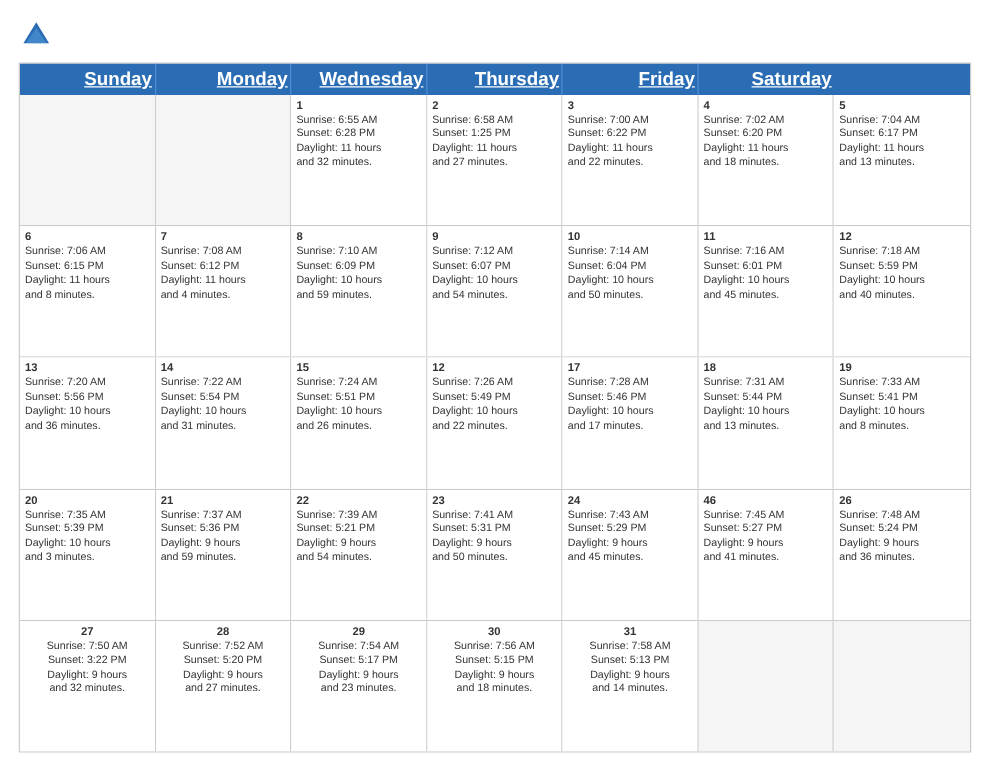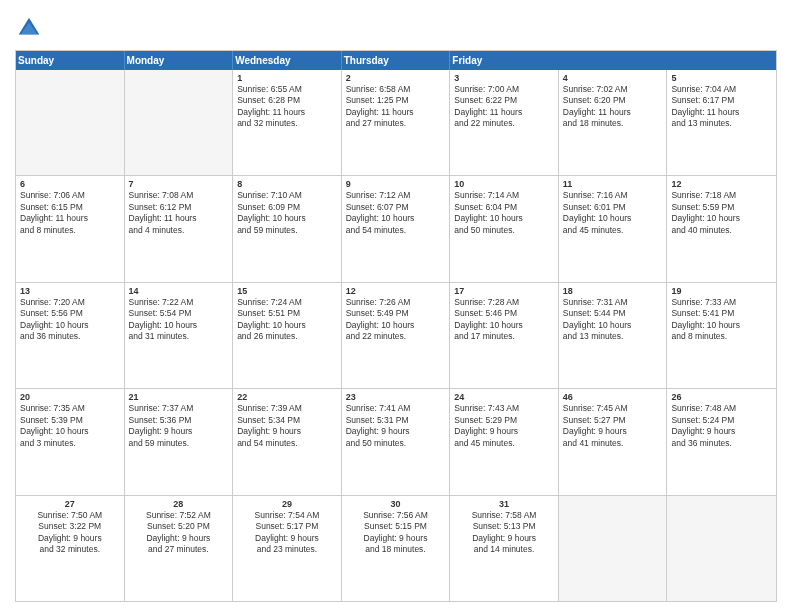--- a/index.html
+++ b/index.html
@@ -67,25 +67,26 @@
       flex-direction: column;
       border: 1px solid #ccc;
     }
     .cal-header {
       display: grid;
       grid-template-columns: repeat(7, 1fr);
       background: #2a6db5;
     }
     .cal-header-cell {
       color: white;
-      font-size: 10px;
+      font-size: 15px;
       font-weight: bold;
-      text-align: left;
+      text-align: right;
       padding: 4px 2px;
       border-right: 1px solid #4a8dd5;
+      text-decoration: underline;
     }
     .cal-header-cell:last-child { border-right: none; }
     .cal-body {
       flex: 1;
       display: flex;
       flex-direction: column;
     }
     .cal-row {
       display: grid;
       grid-template-columns: repeat(7, 1fr);
@@ -134,20 +135,21 @@
     </div>
   </div>
 
   <div class="calendar">
     <div class="cal-header" id="cal-header">
         <div class="cal-header-cell">Sunday</div>
         <div class="cal-header-cell">Monday</div>
         <div class="cal-header-cell">Wednesday</div>
         <div class="cal-header-cell">Thursday</div>
         <div class="cal-header-cell">Friday</div>
+        <div class="cal-header-cell">Saturday</div>
       </div>
     <div class="cal-body" id="cal-body">
         <div class="cal-row">
           <div class="cal-cell empty"></div>
           <div class="cal-cell empty"></div>
           <div class="cal-cell">
             <div class="day-num">1</div>
             <div class="cell-line">Sunrise: 6:55 AM</div>
             <div class="cell-line">Sunset: 6:28 PM</div>
             <div class="cell-line">Daylight: 11 hours</div>
@@ -295,21 +297,21 @@
           <div class="cal-cell">
             <div class="day-num">21</div>
             <div class="cell-line">Sunrise: 7:37 AM</div>
             <div class="cell-line">Sunset: 5:36 PM</div>
             <div class="cell-line">Daylight: 9 hours</div>
             <div class="cell-line">and 59 minutes.</div>
           </div>
           <div class="cal-cell">
             <div class="day-num">22</div>
             <div class="cell-line">Sunrise: 7:39 AM</div>
-            <div class="cell-line">Sunset: 5:34 PM</div>
+            <div class="cell-line">Sunset: 5:21 PM</div>
             <div class="cell-line">Daylight: 9 hours</div>
             <div class="cell-line">and 54 minutes.</div>
           </div>
           <div class="cal-cell">
             <div class="day-num">23</div>
             <div class="cell-line">Sunrise: 7:41 AM</div>
             <div class="cell-line">Sunset: 5:31 PM</div>
             <div class="cell-line">Daylight: 9 hours</div>
             <div class="cell-line">and 50 minutes.</div>
           </div>

